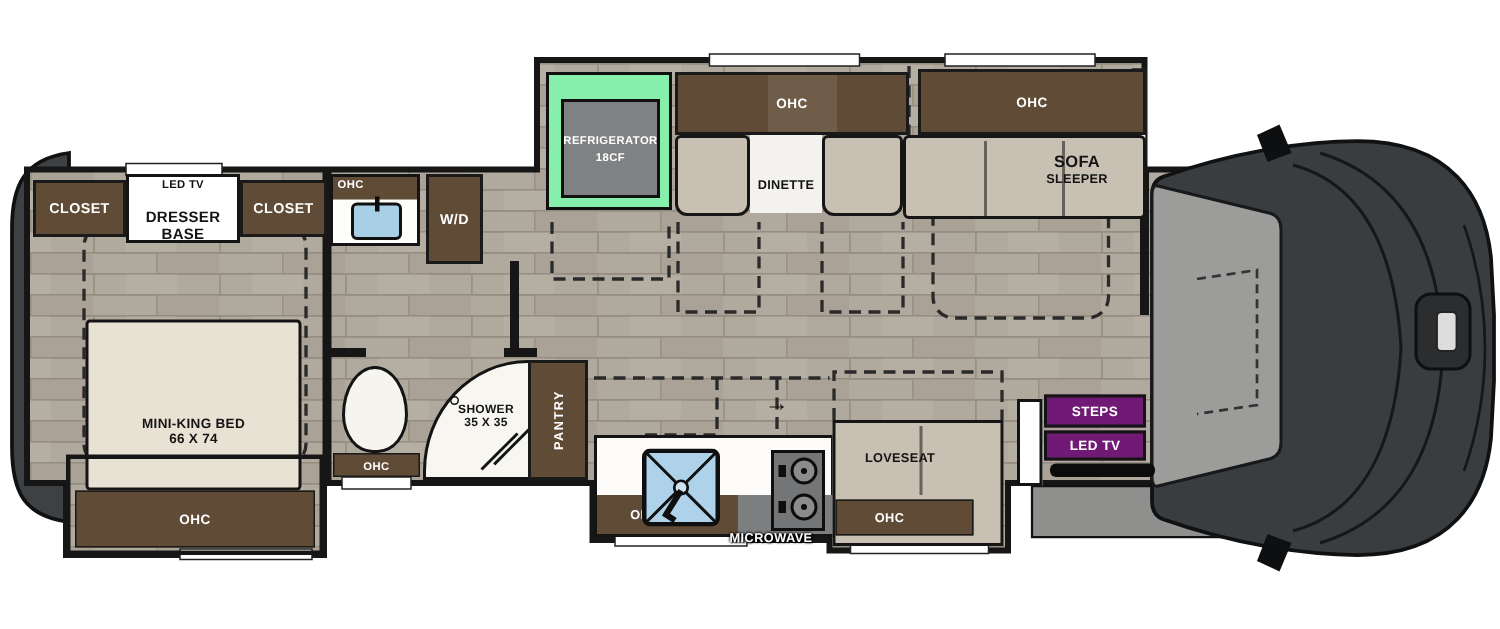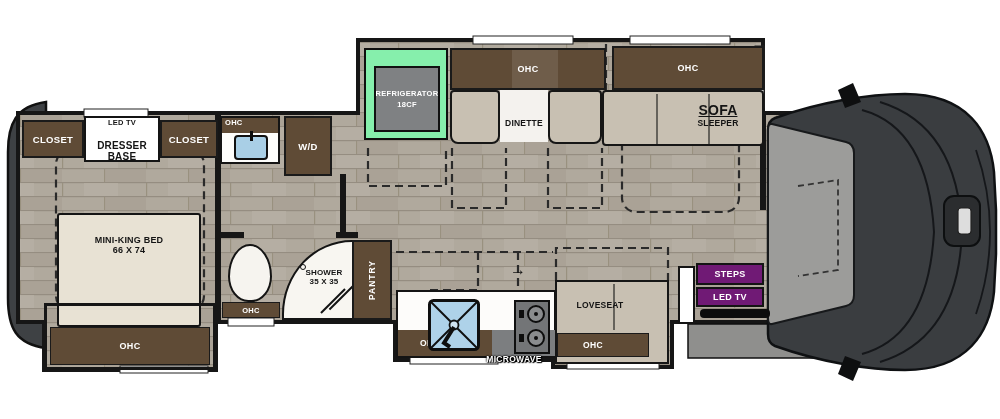--- a/index.html
+++ b/index.html
@@ -95,41 +95,41 @@
     <div style="width:52px;height:7px;background:#0b0b0b;border-radius:4px;margin-bottom:2px;"></div>
     <span class="dlbl" style="font-size:7.5px;">LED TV</span>
     <span class="dlbl" style="font-size:10px;margin-top:13px;">DRESSER BASE</span>
   </div>
 
   <div class="abs brown flexc" style="left:160px;top:120px;width:58px;height:38px;">
     <span class="lbl" style="font-size:9.5px;">CLOSET</span>
   </div>
 
   <div class="abs" style="left:57px;top:213px;width:144px;height:114px;background:#e8e2d4;border:2.5px solid #141414;border-radius:3px;">
-    <div class="flexc" style="margin-top:20px;">
+    <div class="flexc" style="margin-top:62px;">
       <span class="dlbl" style="font-size:9px;">MINI-KING BED</span>
       <span class="dlbl" style="font-size:9px;">66 X 74</span>
     </div>
   </div>
 
   <div class="abs" style="left:44px;top:303px;width:172px;height:67px;border:3px solid #161616;"></div>
   <div class="abs brown flexc" style="left:50px;top:327px;width:160px;height:38px;border-width:1.5px;">
     <span class="lbl" style="font-size:9px;">OHC</span>
   </div>
 
   <div class="abs" style="left:220px;top:116px;width:60px;height:48px;background:#fdfdfb;border:2px solid #141414;">
     <div class="abs" style="left:0;top:0;width:100%;height:15px;background:#5f4b36;">
       <span class="lbl" style="font-size:7.5px;display:block;text-align:left;padding-left:3px;">OHC</span>
     </div>
     <div class="abs" style="left:12px;top:17px;width:34px;height:25px;background:#a9cfe6;border:2px solid #111;border-radius:4px;">
       <div class="abs" style="left:14px;top:-6px;width:3px;height:10px;background:#0c0c0c;"></div>
     </div>
   </div>
 
-  <div class="abs brown flexc" style="left:284px;top:116px;width:48px;height:60px;">
+  <div class="abs brown flexc" style="left:284px;top:116px;width:38px;height:60px;">
     <span class="lbl" style="font-size:9.5px;">W/D</span>
   </div>
 
   <div class="abs" style="left:228px;top:244px;width:44px;height:58px;background:#f6f4ef;border:2.5px solid #141414;
        border-radius:50% 50% 46% 46% / 56% 56% 44% 44%;"></div>
 
   <div class="abs brown flexc" style="left:222px;top:302px;width:58px;height:16px;border-width:1.5px;">
     <span class="lbl" style="font-size:7.5px;">OHC</span>
   </div>
 
@@ -197,21 +197,21 @@
   <div class="abs tan" style="left:450px;top:90px;width:50px;height:54px;border-radius:4px 4px 8px 8px;"></div>
   <div class="abs flexc" style="left:500px;top:90px;width:48px;height:52px;background:#f4f2ee;">
     <span class="dlbl" style="font-size:8.5px;margin-top:14px;">DINETTE</span>
   </div>
   <div class="abs tan" style="left:548px;top:90px;width:54px;height:54px;border-radius:4px 4px 8px 8px;"></div>
 
   <div class="abs tan" style="left:602px;top:90px;width:162px;height:56px;border-radius:4px;">
     <div class="abs" style="left:52px;top:2px;width:2px;height:50px;background:rgba(20,20,20,0.55);"></div>
     <div class="abs" style="left:104px;top:2px;width:2px;height:50px;background:rgba(20,20,20,0.55);"></div>
     <div class="abs flexc" style="right:8px;top:10px;width:72px;">
-      <span class="dlbl" style="font-size:14px;text-decoration:underline;">SOFA</span>
+      <span class="dlbl" style="font-size:11px;">SOFA</span>
       <span class="dlbl" style="font-size:8.5px;">SLEEPER</span>
     </div>
   </div>
 
   <div class="abs tan" style="left:555px;top:280px;width:114px;height:84px;border-width:2.5px;">
     <div class="abs" style="left:56px;top:2px;width:2px;height:46px;background:rgba(20,20,20,0.55);"></div>
     <span class="dlbl abs" style="left:4px;top:18px;width:78px;font-size:8.5px;">LOVESEAT</span>
     <div class="abs" style="left:0px;bottom:5px;width:92px;height:24px;background:#5f4b36;border:1.5px solid #1a1a1a;">
       <span class="lbl" style="font-size:8.5px;display:block;margin-top:6px;width:70px;">OHC</span>
     </div>

